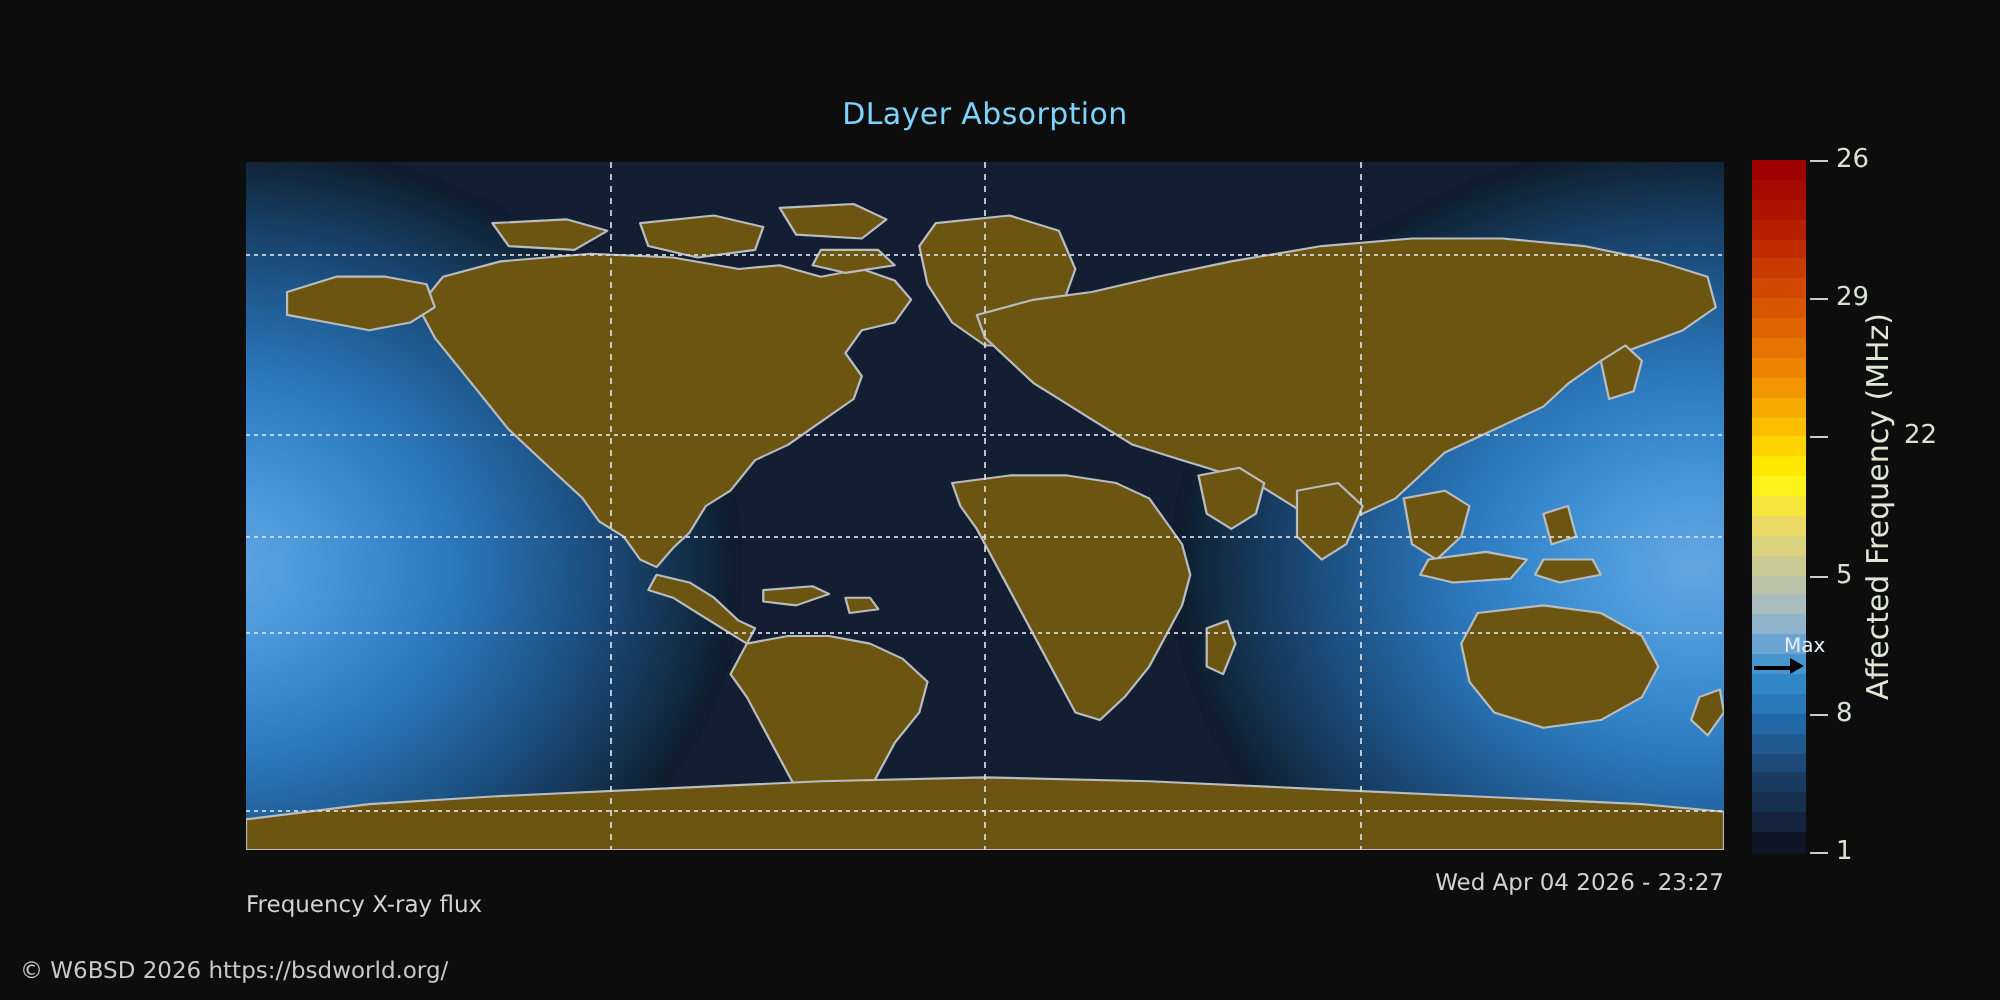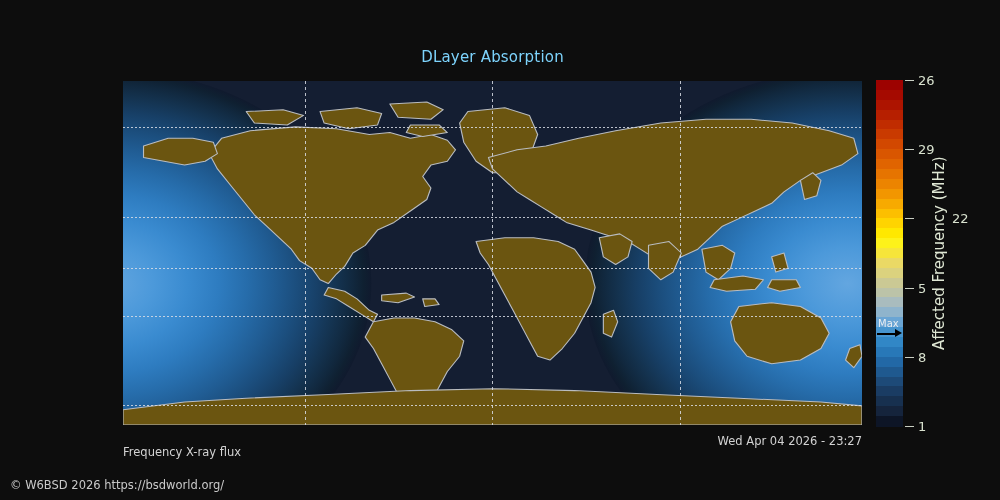--- a/index.html
+++ b/index.html
@@ -24,21 +24,21 @@
         background-image:linear-gradient(to bottom,#d9dde6 0 3px,transparent 3px 6px);
         background-size:1px 6px;opacity:.85;}
 
   
   #cbwrap{position:absolute;left:876px;top:80px;width:27px;height:346px;}
   #cbar{position:absolute;left:0;top:0;width:100%;height:100%;}
   .cb-tick{position:absolute;left:29px;width:9px;height:1px;background:#c9cfc3;}
   .cb-lab{position:absolute;left:42px;color:#d9e2cf;font-size:13px;
           transform:translateY(-50%);white-space:nowrap;}
   #maxmark{position:absolute;left:0px;width:27px;}
-  #maxmark .mx-txt{color:#e9edf2;font-size:10px;line-height:11px;padding-left:2px;}
+  #maxmark .mx-txt{color:#e9edf2;font-size:10px;line-height:11px;padding-left:16px;}
   #maxmark .mx-arrow{position:relative;height:9px;}
   #maxmark .mx-arrow .shaft{position:absolute;left:1px;top:4px;width:20px;height:2px;background:#000;}
   #maxmark .mx-arrow .head{position:absolute;left:19px;top:0px;width:0;height:0;
         border-top:4.5px solid transparent;border-bottom:4.5px solid transparent;
         border-left:7px solid #000;}
   #cbtitle{position:absolute;left:928px;top:80px;height:346px;
            display:flex;align-items:center;justify-content:center;width:22px;
            color:#dfe7d4;font-size:15px;
            writing-mode:vertical-rl;transform:rotate(180deg);white-space:nowrap;}
 

